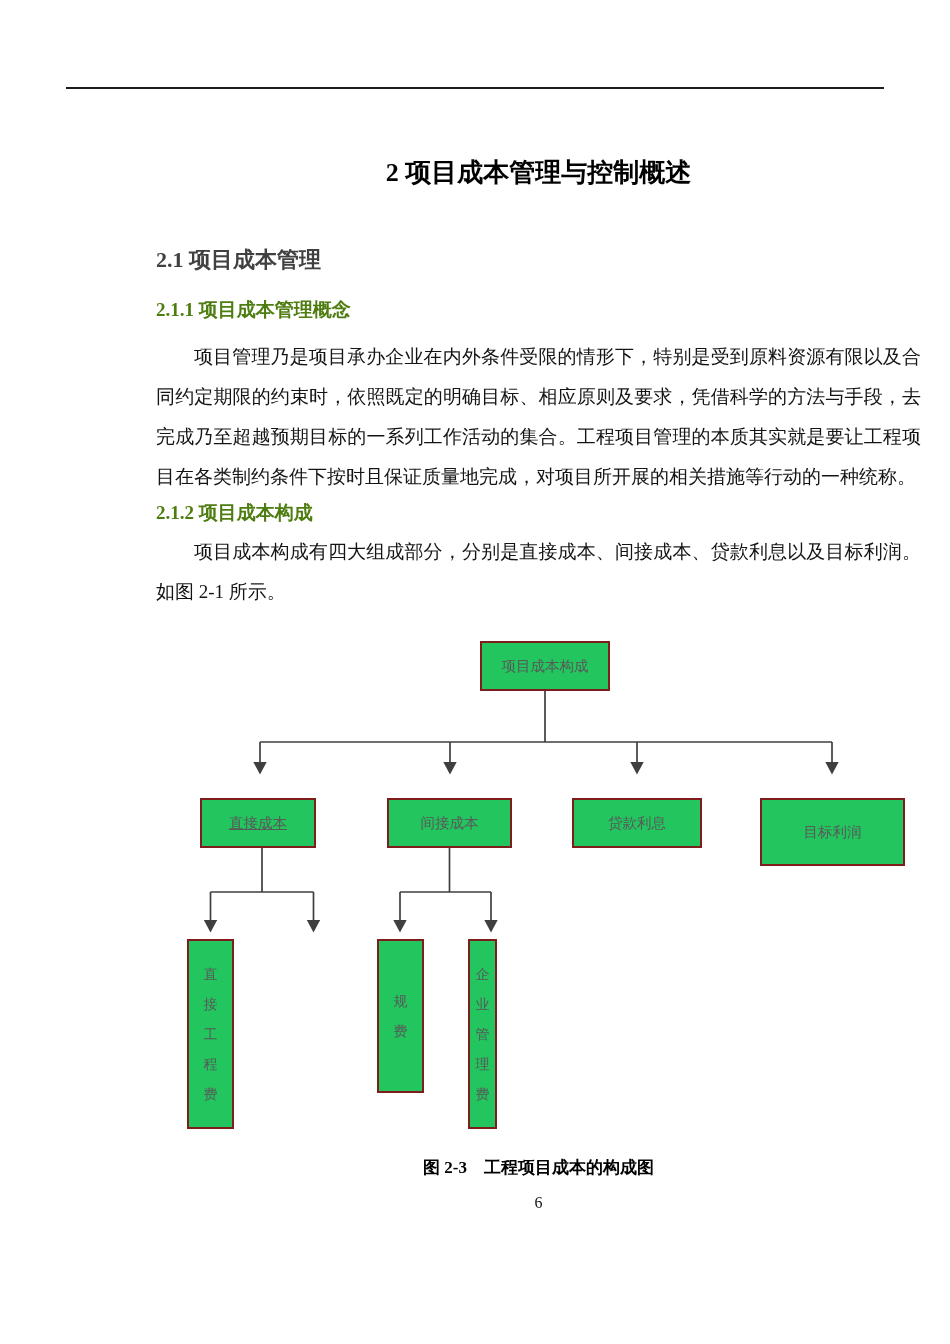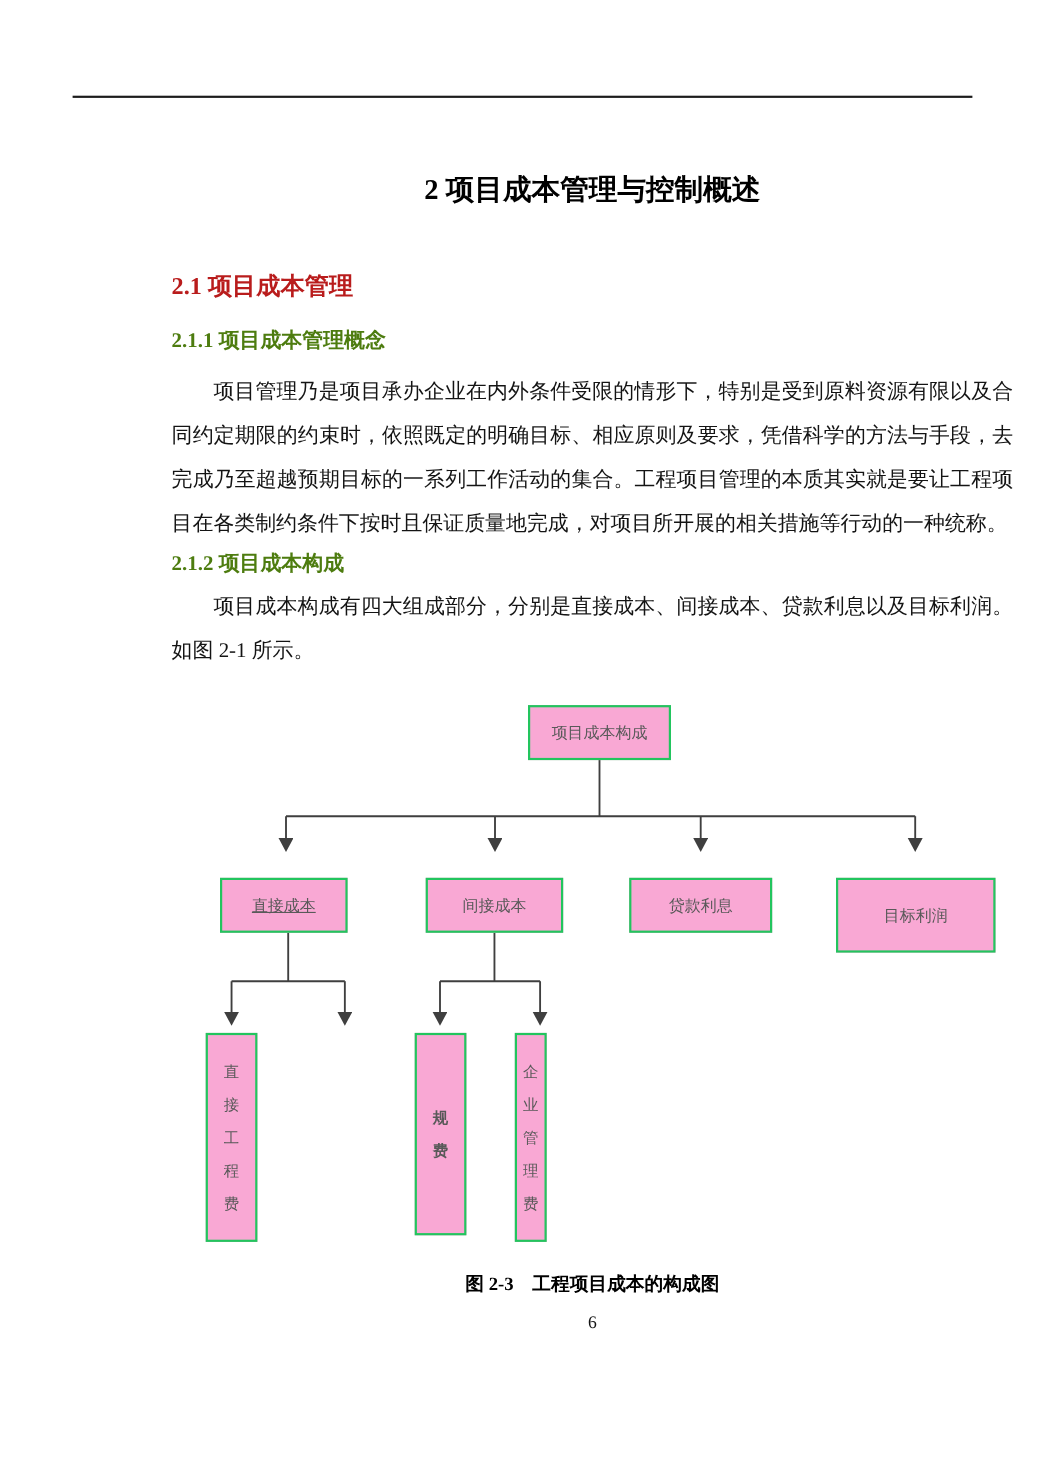--- a/index.html
+++ b/index.html
@@ -25,21 +25,21 @@
   
   .content { position:absolute; top:0; left:116px; width:765px;margin-left:40px; }
   h1.chapter-title {
     margin:156px 0 0 0;
     font-size:26px; line-height:34px; font-weight:bold;
     text-align:center; color:#000;
     font-family:"Liberation Serif", serif;
   }
   h2.sec {
     margin:55px 0 0 0;
-    font-size:22px; line-height:30px; font-weight:bold; color:#b91c1c;
+    font-size:22px; line-height:30px; font-weight:bold; color:#404040;
   }
   h3.subsec {
     margin:21px 0 0 0;
     font-size:19px; line-height:28px; font-weight:bold; color:#4d7c0f;
   }
   h3.subsec.tight { margin-top:2px; }
   p.body-para {
     margin:13px 0 0 0;
     font-size:19px; line-height:40px;
     text-align:justify;
@@ -49,22 +49,22 @@
   p.body-para.second { margin-top:5px; }
   
   .figure-area {
     position:relative;
     width:950px; height:528px;
     margin-left:-104px; margin-top:0;
   }
   .figure-area svg { position:absolute; top:0; left:0; }
   .node {
     position:absolute;
-    background:#f9a8d4;
-    border:2px solid #22c55e;
+    background:#22c55e;
+    border:2px solid #7f1d1d;
     box-sizing:border-box;
     display:flex; align-items:center; justify-content:center;
     font-family:"Liberation Sans", sans-serif;
     font-size:14.5px; color:#595959;
   }
   .node.vert span.vtext {
     display:block; width:1.2em;
     word-break:break-all; text-align:center;
     line-height:30px; font-size:14px;
   }
@@ -131,21 +131,21 @@
       <div class="node" style="left:428px; top:29px;  width:130px; height:50px;">项目成本构成</div>
 
       <div class="node" style="left:148px; top:186px; width:116px; height:50px;text-decoration:underline;">直接成本</div>
       <div class="node" style="left:335px; top:186px; width:125px; height:50px;">间接成本</div>
       <div class="node" style="left:520px; top:186px; width:130px; height:50px;">贷款利息</div>
       <div class="node" style="left:708px; top:186px; width:145px; height:68px;">目标利润</div>
 
       <div class="node vert" style="left:135px; top:327px; width:47px; height:190px;">
         <span class="vtext">直接工程费</span>
       </div>
-      <div class="node vert" style="left:325px; top:327px; width:47px; height:184px;font-weight:bold;">
+      <div class="node vert" style="left:325px; top:327px; width:47px; height:154px;">
         <span class="vtext">规费</span>
       </div>
       <div class="node vert" style="left:416px; top:327px; width:29px; height:190px;">
         <span class="vtext">企业管理费</span>
       </div>
     </div>
 
     <p class="figure-caption">图 2-3　工程项目成本的构成图</p>
 
     <p class="page-number">6</p>

